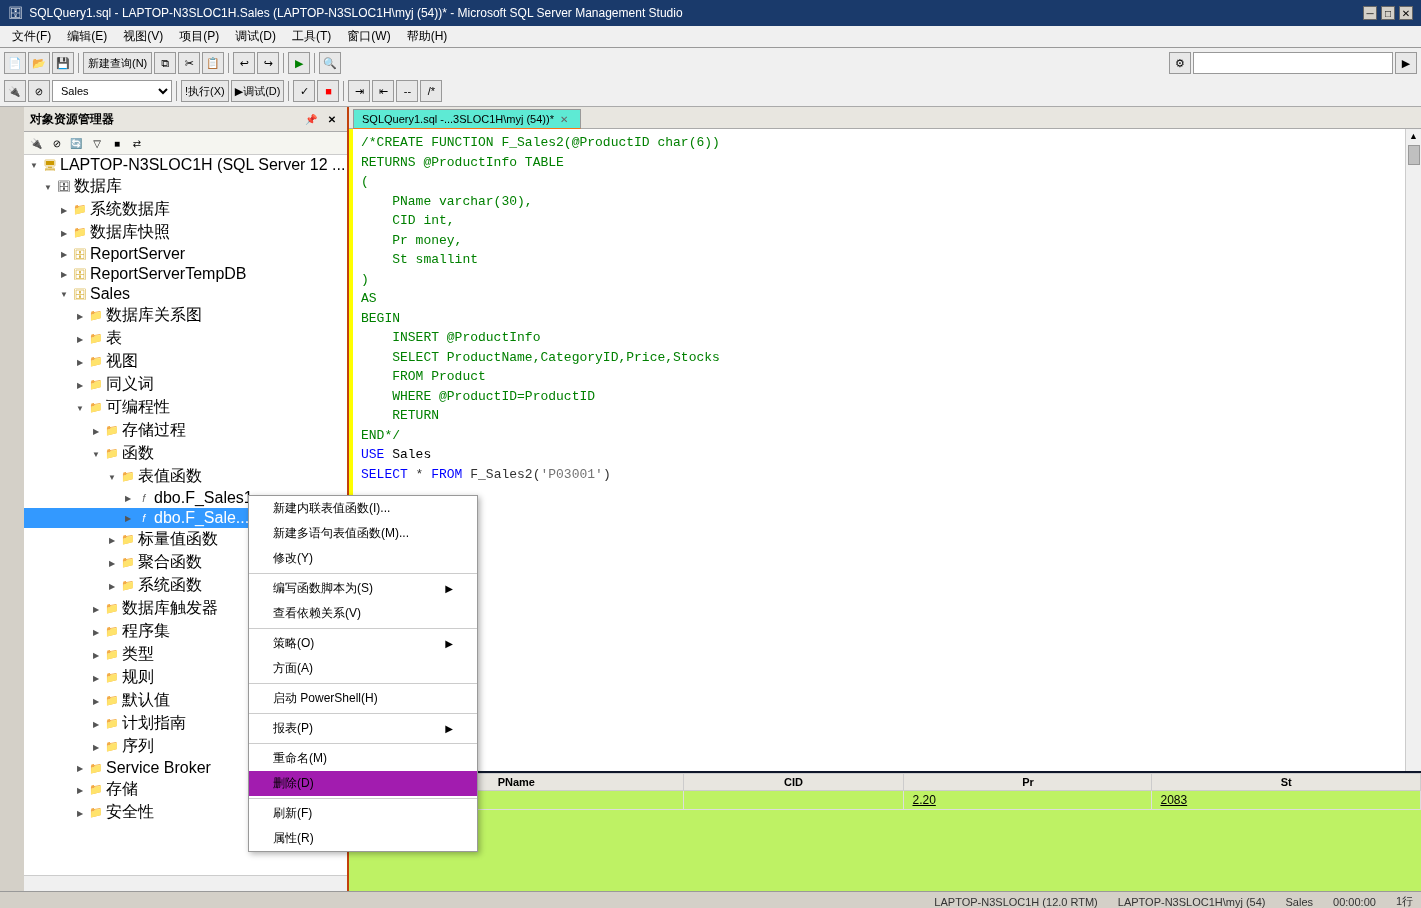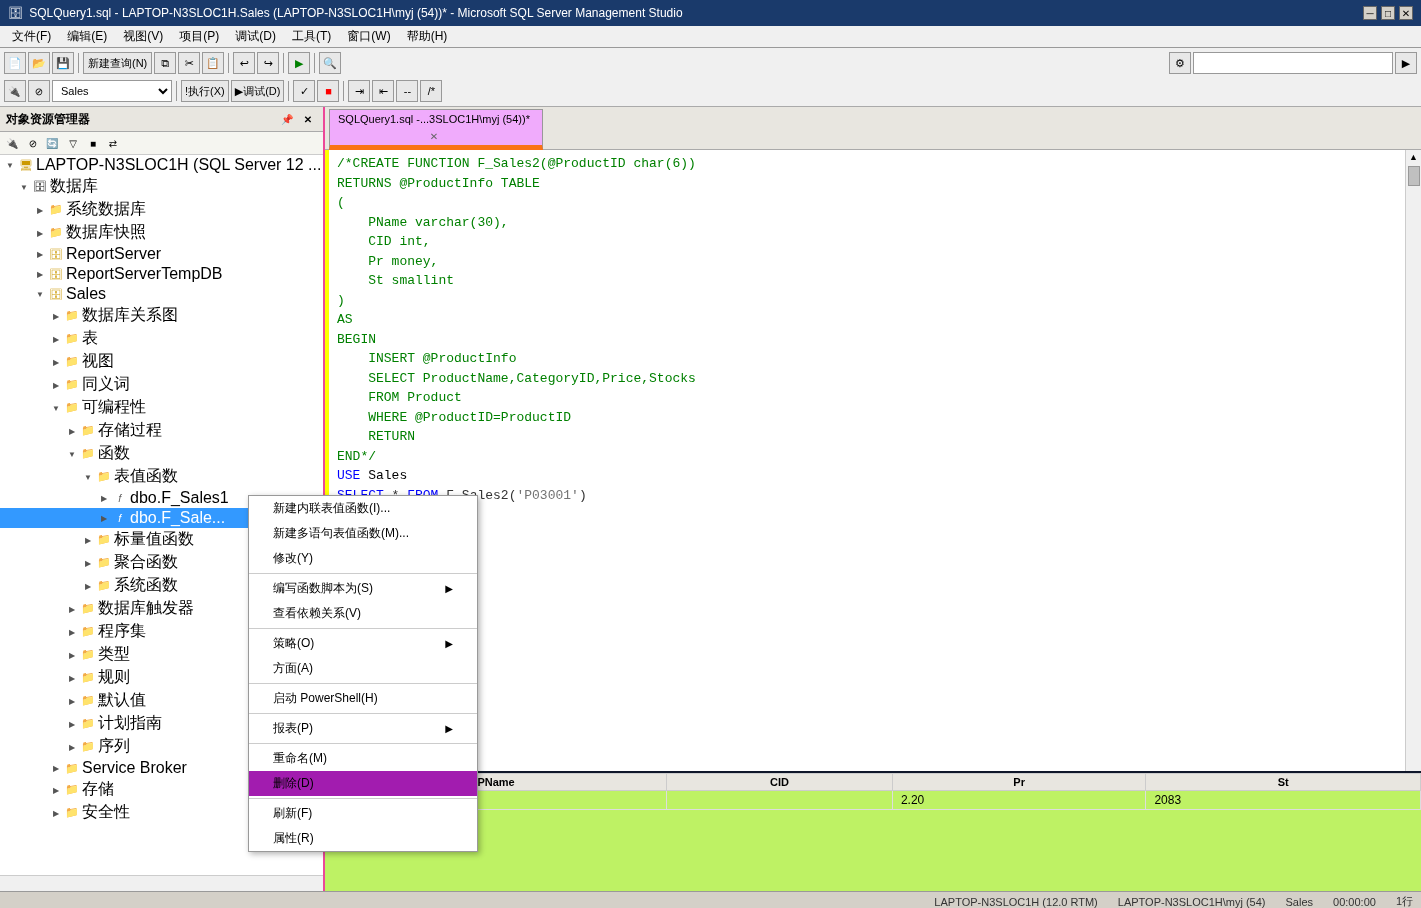--- a/index.html
+++ b/index.html
@@ -65,24 +65,25 @@
     
     .main-area {
       display: flex;
       height: calc(908px - 26px - 22px - 56px - 20px);
     }
 
     
     .left-panel {
       width: 325px;
       background: #a16207;
-      border-right: 2px solid #ec4899;
+      border-right: 2px solid #c2410c;
       display: flex;
       flex-direction: column;
       position: relative;
+      margin-left: 24px;
     }
     .panel-header {
       background: #e8e6e0;
       padding: 3px 6px;
       font-size: 12px;
       font-weight: bold;
       border-bottom: 1px solid #aaa;
       display: flex;
       align-items: center;
       justify-content: space-between;
@@ -134,21 +135,21 @@
       background: #d4d0c8;
       border: 1px solid #999;
       border-bottom: none;
       cursor: pointer;
       display: flex;
       align-items: center;
       gap: 6px;
       margin-right: 2px;
       position: relative;
     }
-    .tab.active { background: #f0abfc; border-bottom: 5px solid #f97316; margin-bottom: -1px; z-index: 1; flex-direction: column; }
+    .tab.active { background: #5eead4; border-bottom: 1px solid #f97316; margin-bottom: -1px; z-index: 1; }
     .tab-close { font-size: 10px; color: #666; cursor: pointer; }
 
     .editor-area {
       flex: 1;
       background: white;
       position: relative;
       overflow: hidden;
     }
     .editor-content {
       display: flex;
@@ -169,21 +170,21 @@
 
     
     .results-area {
       height: 60px;
       border-top: 2px solid #0f172a;
       background: #bef264;
       overflow: auto;
     }
     .results-grid { width: 100%; border-collapse: collapse; font-size: 12px; }
     .results-grid th { background: #e8e6e0; border: 1px solid #ccc; padding: 2px 8px; font-size: 11px; }
-    .results-grid td { border: 1px solid #ddd; padding: 2px 8px; font-size: 12px; }
+    .results-grid td { border: 1px solid #ddd; padding: 2px 8px; font-size: 12px; text-decoration: underline; }
 
     
     .status-bar {
       height: 20px;
       background: #d4d0c8;
       border-top: 1px solid #999;
       display: flex;
       align-items: center;
       justify-content: flex-end;
       padding: 0 8px;

